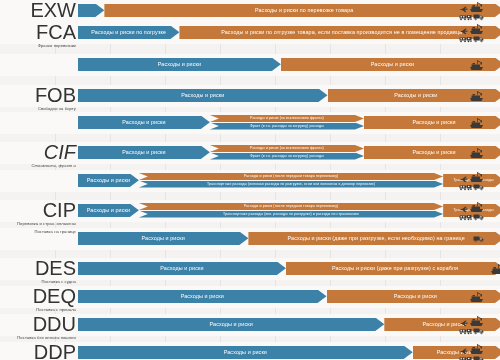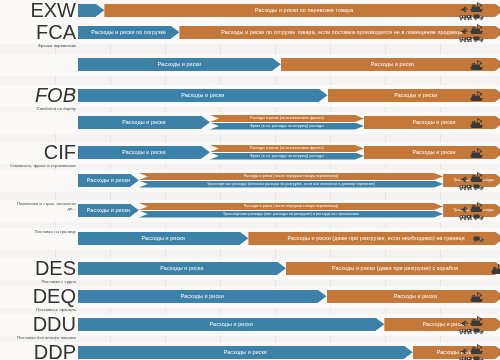--- a/index.html
+++ b/index.html
@@ -217,21 +217,21 @@
                 <path d="M16 11 L16 2 L17.4 2 L17.4 10 Z"></path>
                 <path d="M17 2.6 L26 7.5 L24.6 8.6 L16.4 4.2 Z"></path>
                 <rect x="23" y="7" width="3" height="4"></rect>
               </g>
             </svg>
           </span>
         </div>
       </div>
       <div class="rowband" style="top: 85px; height: 22px;"></div>
       <div class="row" style="top: 85px; height: 22px;">
-        <div class="label" style="top: 0px; font-style: italic;">
+        <div class="label" style="top: 0px;">
           <div class="code">FOB</div>
           <div class="sub">Свободно на борту</div>
         </div>
         <div class="bars">
           <div class="bar blue arrow big" style="left: 0px; width: 249.514px; top: 3.5px; height: 13.5px;">
             <span>Расходы и риски</span>
           </div>
           <div class="bar orange arrow big" style="left: 249.514px; width: 176.486px; top: 3.5px; height: 13.5px;">
             <span>Расходы и риски</span>
           </div>
@@ -277,21 +277,21 @@
                 <path d="M16 11 L16 2 L17.4 2 L17.4 10 Z"></path>
                 <path d="M17 2.6 L26 7.5 L24.6 8.6 L16.4 4.2 Z"></path>
                 <rect x="23" y="7" width="3" height="4"></rect>
               </g>
             </svg>
           </span>
         </div>
       </div>
       <div class="rowband" style="top: 142px; height: 22px;"></div>
       <div class="row" style="top: 142px; height: 22px;">
-        <div class="label" style="top: 0px;">
+        <div class="label" style="top: 0px; font-style: italic;">
           <div class="code">CIF</div>
           <div class="sub">Стоимость, фрахт и страхование</div>
         </div>
         <div class="bars">
           <div class="bar blue arrow big" style="left: 0px; width: 131.857px; top: 3.5px; height: 13.5px;">
             <span>Расходы и риски</span>
           </div>
           <div class="bar orange notch tiny" style="left: 131.857px; width: 154.171px; top: 3px; height: 7px;">
             <span>Расходы и риски (за исключением фрахта)</span>
           </div>
@@ -385,20 +385,21 @@
                   </g>
                 </svg>
               </span>
             </div>
           </div>
         </div>
       </div>
       <div class="rowband" style="top: 200px; height: 22px;"></div>
       <div class="row" style="top: 200px; height: 22px;">
         <div class="label" style="top: 0px;">
+          <div class="code">CIP</div>
           <div class="sub">Перевозка и страх. оплачены до...</div>
         </div>
         <div class="bars">
           <div class="bar blue arrow big" style="left: 0px; width: 60.8571px; top: 3.5px; height: 13.5px;">
             <span>Расходы и риски</span>
           </div>
           <div class="bar orange notch tiny" style="left: 60.8571px; width: 304.286px; top: 3px; height: 7px;">
             <span>Расходы и риски (после передачи товара перевозчику)</span>
           </div>
           <div class="bar blue notch tiny" style="left: 60.8571px; width: 304.286px; top: 10.5px; height: 7px;">

